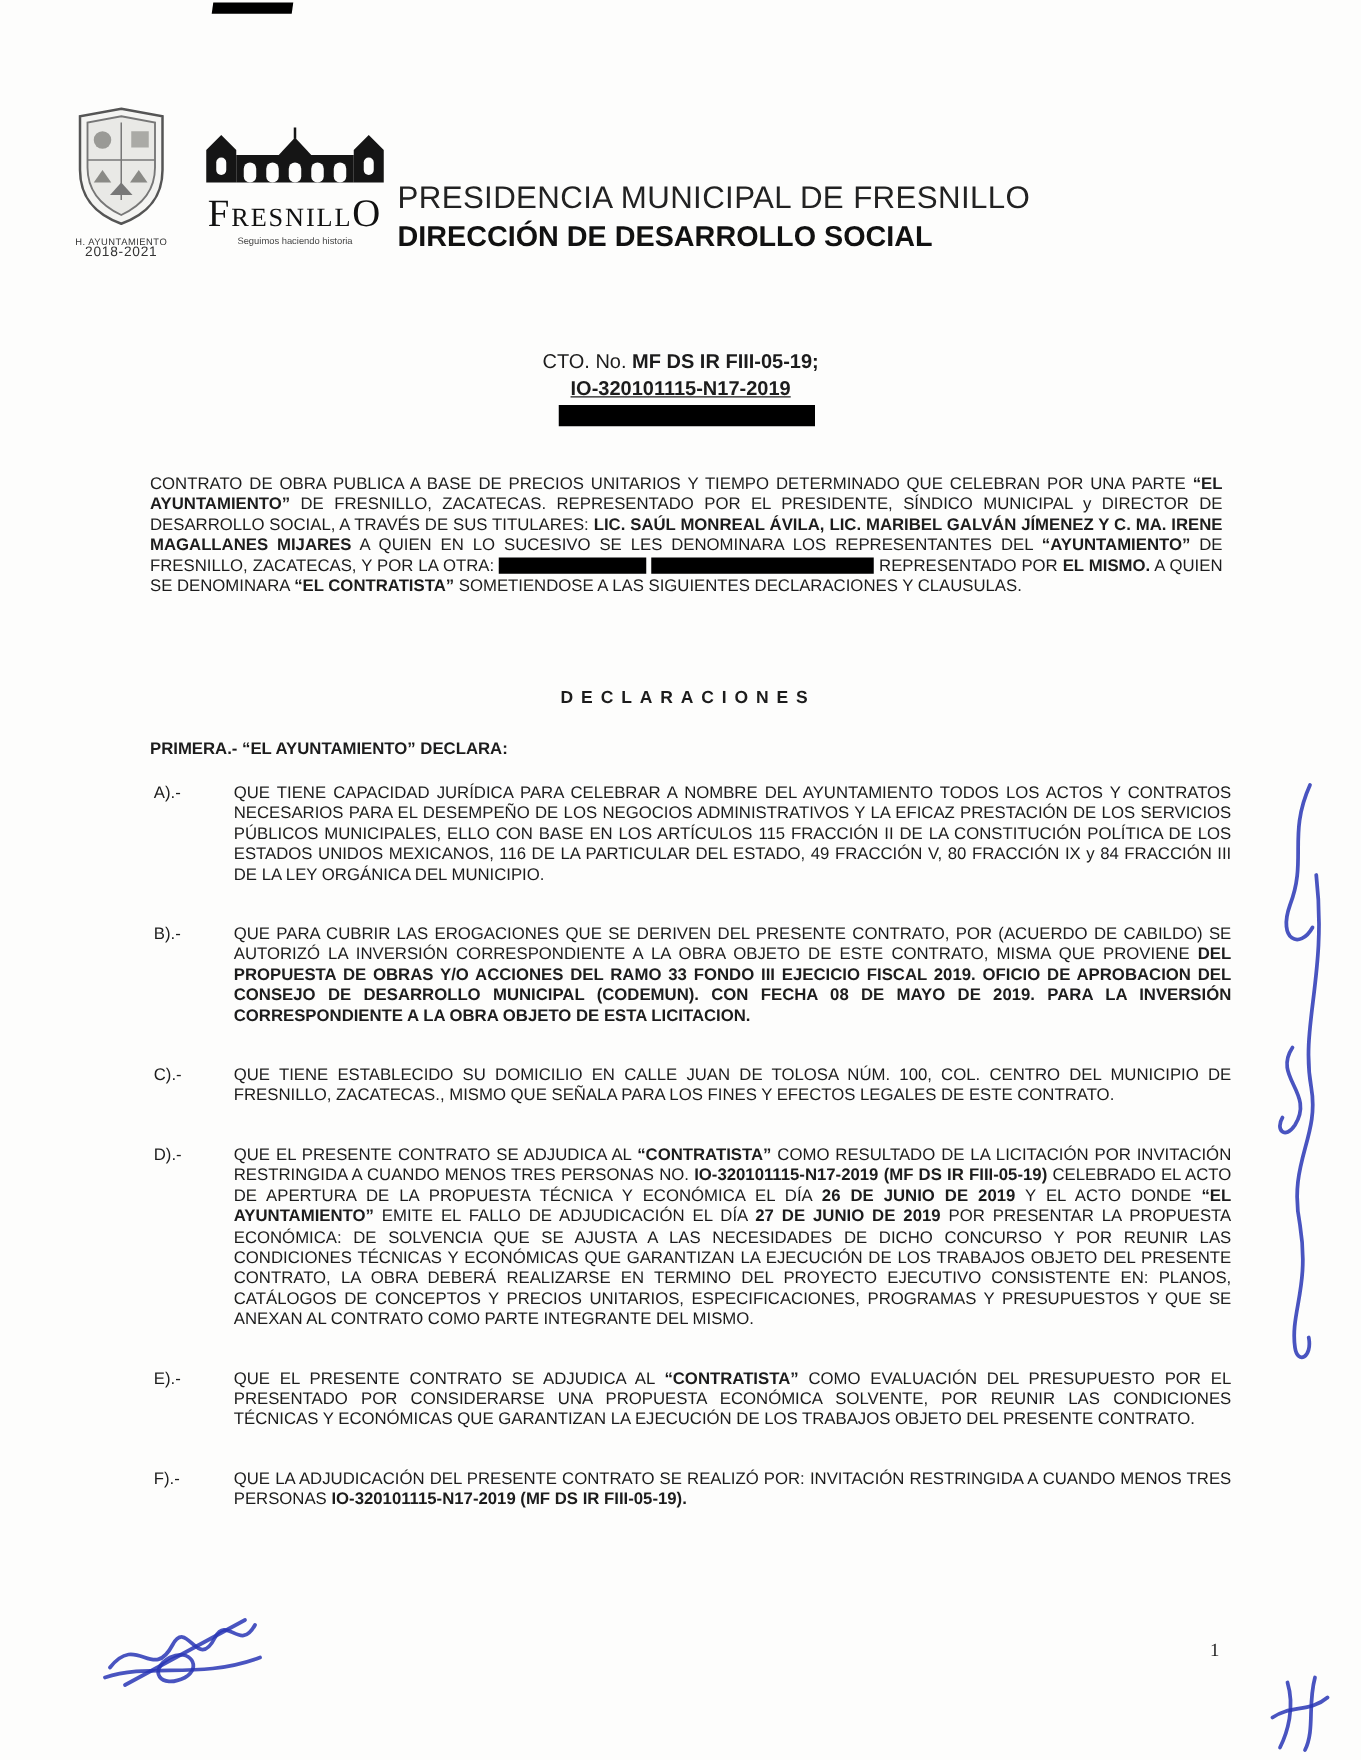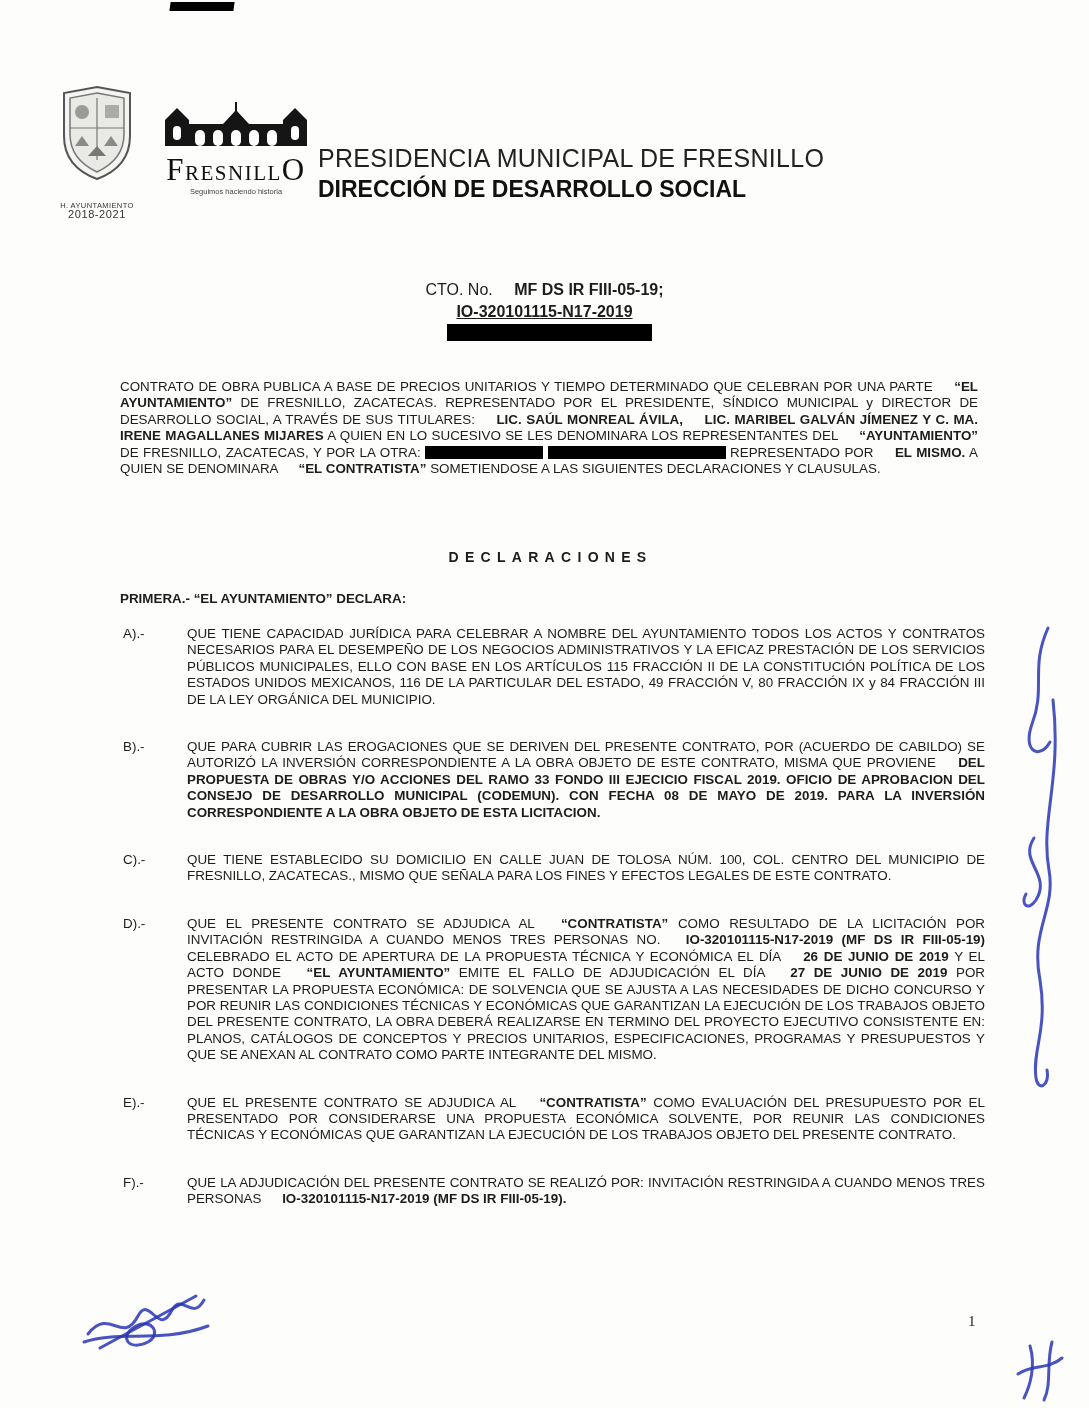--- a/index.html
+++ b/index.html
@@ -1,24 +1,24 @@
 <!DOCTYPE html>
 <html style="--ink: #2936b5;"><head>
 <meta charset="utf-8">
 <style>
   html,body{margin:0;padding:0;background:#ffffff;}
   .page{position:relative;width:1089px;height:1408px;background:#fdfdfc;margin:0 auto;overflow:hidden;
         font-family:"Liberation Sans",sans-serif;color:#1c1c1c;}
-  .b{font-weight:bold;margin-left:17px;}
+  .b{font-weight:bold;}
 
   .artifact-top{position:absolute;left:170px;top:2px;width:64px;height:9px;background:#000;transform:skewX(-8deg);}
 
   
   .seal{position:absolute;left:55px;top:84px;width:84px;text-align:center;}
-  .seal-cap{font-size:7.5px;letter-spacing:.4px;color:#333;line-height:9px;margin-top:15px;}
+  .seal-cap{font-size:7.5px;letter-spacing:.4px;color:#333;line-height:9px;margin-top:2px;}
   .seal-cap .yrs{font-size:11px;letter-spacing:.6px;}
 
   
   .brand{position:absolute;left:158px;top:100px;width:156px;text-align:center;}
   .brand-name{font-family:"Liberation Serif",serif;font-size:21px;letter-spacing:1.5px;color:#111;line-height:32px;}
   .brand-name .cap{font-size:31px;}
   .brand-tagline{font-size:7.5px;color:#444;margin-top:-2px;}
 
   .org1{position:absolute;left:318px;top:144px;font-size:25px;letter-spacing:.3px;color:#222;}
   .org2{position:absolute;left:318px;top:176px;font-size:23px;font-weight:bold;color:#111;}

